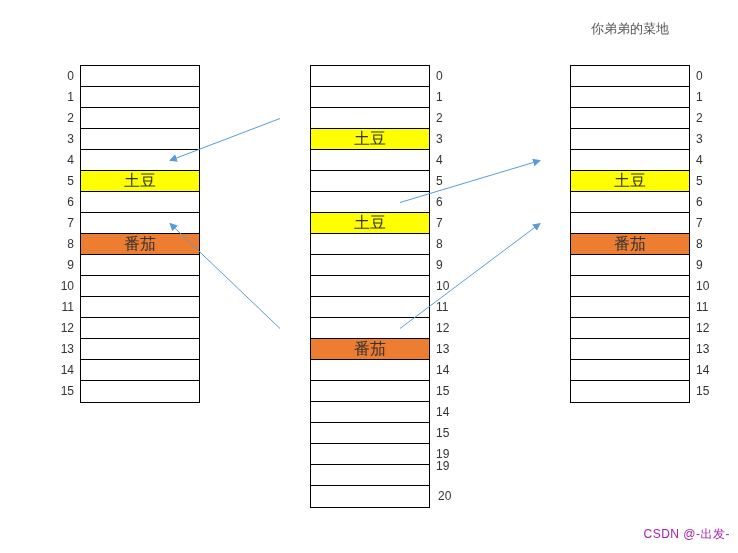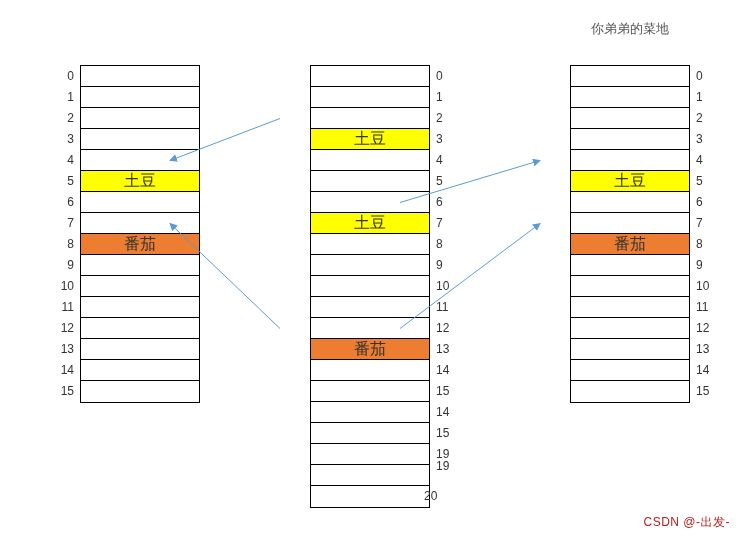--- a/index.html
+++ b/index.html
@@ -50,23 +50,23 @@
   .idx.right { justify-content: flex-start; }
   svg.arrows {
     position: absolute;
     left: 0; top: 0;
     width: 738px; height: 553px;
     pointer-events: none;
   }
   .watermark {
     position: absolute;
     right: 8px;
-    bottom: 22px;
+    bottom: 10px;
     font-size: 12px;
-    color: #b91c1c;
+    color: #a21caf;
     letter-spacing: 0.5px;
   }
 </style>
 </head>
 <body>
 
 <div class="diagram" id="diagram">
     <div class="col" style="left: 50px; top: 45px; width: 120px;">
       <div class="row"></div>
       <div class="row"></div>
@@ -137,21 +137,21 @@
     <div class="idx right" style="top: 255px; left: 406px;">10</div>
     <div class="idx right" style="top: 276px; left: 406px;">11</div>
     <div class="idx right" style="top: 297px; left: 406px;">12</div>
     <div class="idx right" style="top: 318px; left: 406px;">13</div>
     <div class="idx right" style="top: 339px; left: 406px;">14</div>
     <div class="idx right" style="top: 360px; left: 406px;">15</div>
     <div class="idx right" style="top: 381px; left: 406px;">14</div>
     <div class="idx right" style="top: 402px; left: 406px;">15</div>
     <div class="idx right" style="top: 423px; left: 406px;">19</div>
     <div class="idx right" style="top: 435px; left: 406px;">19</div>
-    <div class="idx right" style="top: 465px; left: 394px;">20</div>
+    <div class="idx right" style="top: 465px; left: 408px;">20</div>
     <div class="col-title" style="left: 540px; width: 120px;">你弟弟的菜地</div>
     <div class="col" style="left: 540px; top: 45px; width: 120px;">
       <div class="row"></div>
       <div class="row"></div>
       <div class="row"></div>
       <div class="row"></div>
       <div class="row"></div>
       <div class="row c-yellow">土豆</div>
       <div class="row"></div>
       <div class="row"></div>

